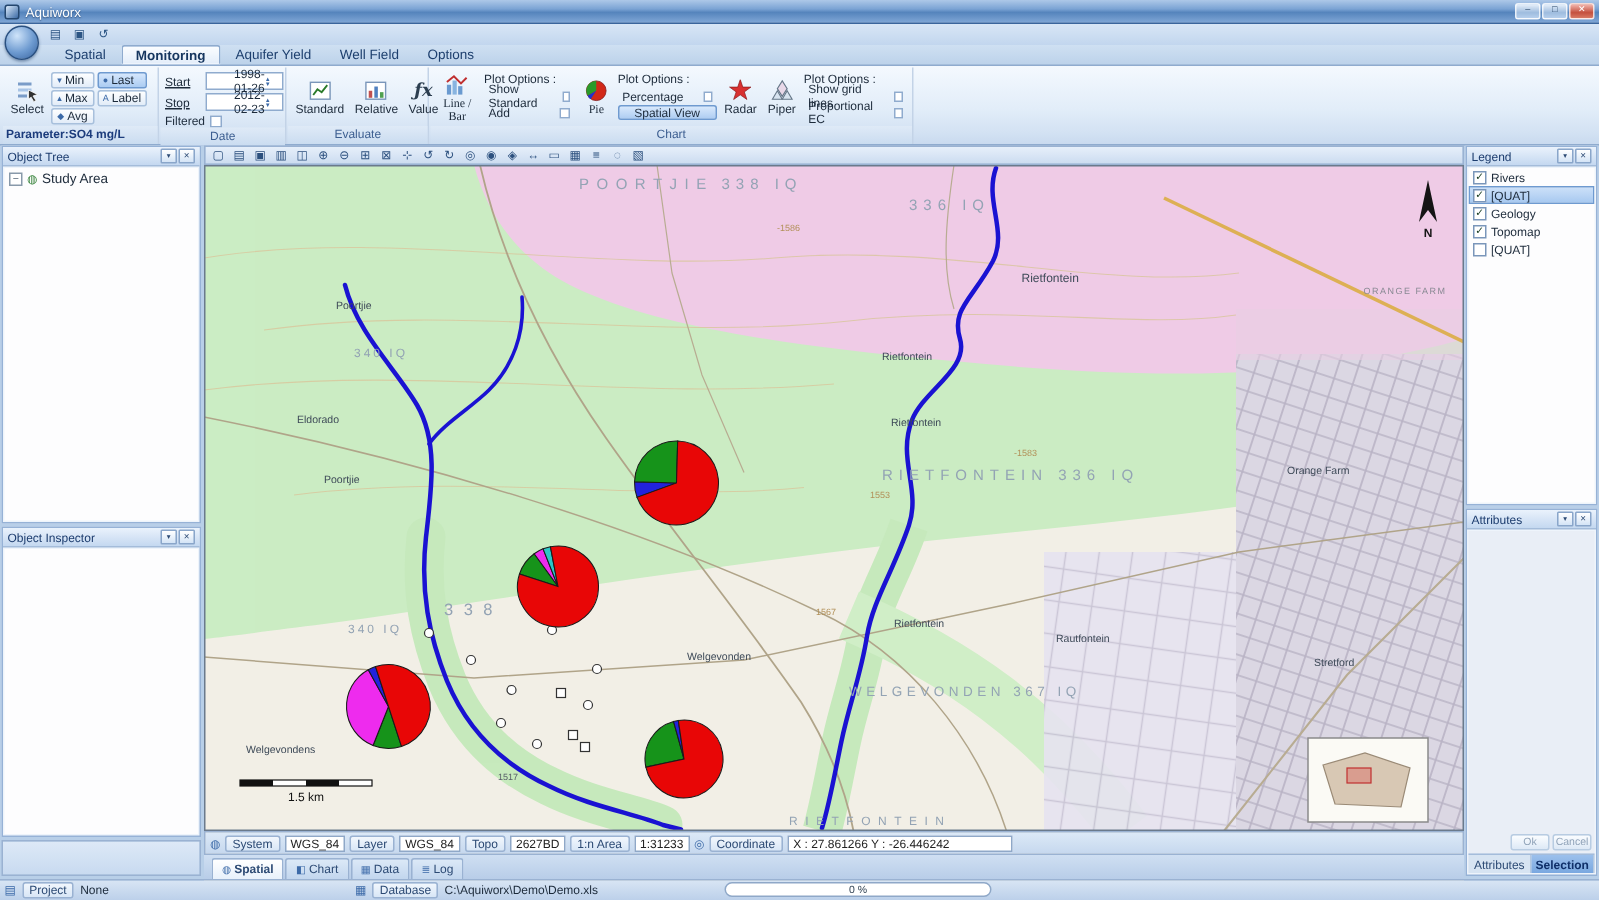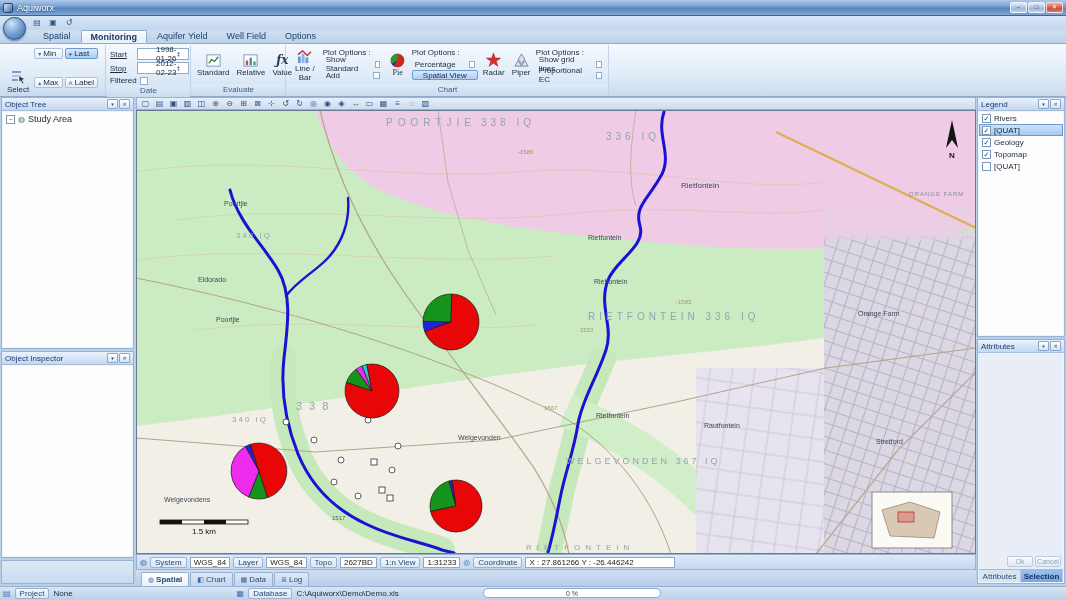--- a/index.html
+++ b/index.html
@@ -24,21 +24,21 @@
 
 #ribbon{position:absolute;left:0;top:44px;width:1066px;height:53px;background:linear-gradient(180deg,#f4f9fe,#e2edf9 55%,#d3e2f3 85%,#c9daef);border-bottom:1px solid #8fabce;}
 .rgroup{position:absolute;top:1px;height:51px;display:flex;flex-direction:column;border-right:1px solid #c3d3e7;}
 .rg-content{flex:1;display:flex;align-items:stretch;gap:3px;padding:1px 3px 0;}
 .rg-footer{height:12px;line-height:12px;text-align:center;font-size:8px;color:#3c5e90;background:linear-gradient(#dfeaf7,#cadcf0);}
 .rg-footer.param{font-weight:bold;color:#1c3c7c;text-align:left;padding-left:2px;}
 .bigbtn{display:flex;flex-direction:column;align-items:center;justify-content:center;gap:1px;font-size:8px;text-align:center;border:1px solid transparent;border-radius:2px;padding:1px;line-height:1.05;}
 .icon16{height:16px;display:flex;align-items:center;justify-content:center;}
 .fx{font-family:"DejaVu Serif",serif;font-style:italic;font-weight:bold;font-size:12px;color:#2c3e50;}
 .minicols{display:flex;gap:2px;}
-.minicol{display:flex;flex-direction:column;gap:18px;padding-top:2px;}
+.minicol{display:flex;flex-direction:column;gap:1px;padding-top:2px;}
 .minibtn{display:flex;align-items:center;gap:2px;height:11px;padding:0 3px;font-size:8px;background:linear-gradient(#feffff,#e2ecf8);border:1px solid #a8c0dc;border-radius:2px;}
 .minibtn.active{background:linear-gradient(#d6e7fc,#abccf2);border-color:#6e9ad0;}
 .mini-ic{font-size:6px;color:#3c6aa8;}
 .daterows{display:flex;flex-direction:column;gap:2px;padding-top:2px;}
 .daterow{display:flex;align-items:center;gap:3px;font-size:8px;}
 .date-lbl{width:24px;text-decoration:underline;}
 .datefield{width:52px;height:12px;background:#fff;border:1px solid #8fabce;display:flex;align-items:center;font-size:8px;padding:0 18px;}
 .spin{margin-left:auto;display:flex;flex-direction:column;line-height:3px;font-size:4px;color:#3c6aa8;}
 .checkbox-sq{width:8px;height:8px;border:1px solid #8fabce;background:#fff;display:inline-block;}
 .optcol{display:flex;flex-direction:column;gap:1px;padding-top:2px;font-size:8px;}
@@ -216,21 +216,21 @@
       <div class="bigbtn">
         <span class="icon16 fx">ƒx</span>
         <span>Value</span>
       </div>
     </div>
     <div class="rg-footer">Evaluate</div>
   </div>
 
   <div class="rgroup" style="left:287px;width:322px;">
     <div class="rg-content">
-      <div class="bigbtn" style="width:32px;">
+      <div class="bigbtn" style="width:32px;font-family:Liberation Serif, serif;">
         <span class="icon16">
             <svg width="15" height="15" viewBox="0 0 16 16">
               <rect x="1" y="8" width="3" height="7" fill="#6a9ad0"></rect>
               <rect x="5" y="5" width="3" height="10" fill="#88b4e0"></rect>
               <rect x="9" y="9" width="3" height="6" fill="#6a9ad0"></rect>
               <polyline points="1,6 6,2 11,7 15,3" fill="none" stroke="#c03030" stroke-width="1.4"></polyline>
             </svg>
           </span>
         <span>Line / Bar</span>
       </div>
@@ -497,21 +497,21 @@
 </div>
 
 <div id="map-statusrow">
   <span class="sb-ic">◍</span>
   <span class="sb-chip">System</span>
   <span class="sb-val">WGS_84</span>
   <span class="sb-chip">Layer</span>
   <span class="sb-val">WGS_84</span>
   <span class="sb-chip">Topo</span>
   <span class="sb-val">2627BD</span>
-  <span class="sb-chip">1:n View</span>
+  <span class="sb-chip">1:n Area</span>
   <span class="sb-val">1:31233</span>
   <span class="sb-ic">◎</span>
   <span class="sb-chip">Coordinate</span>
   <span class="sb-val" style="min-width:150px;">X : 27.861266   Y : -26.446242</span>
 </div>
 
 <div id="bottom-tabsrow">
   <span style="width:2px;"></span>
   <span id="bottom-tabs" style="display:flex;gap:1px;">
       <span class="btab active">

